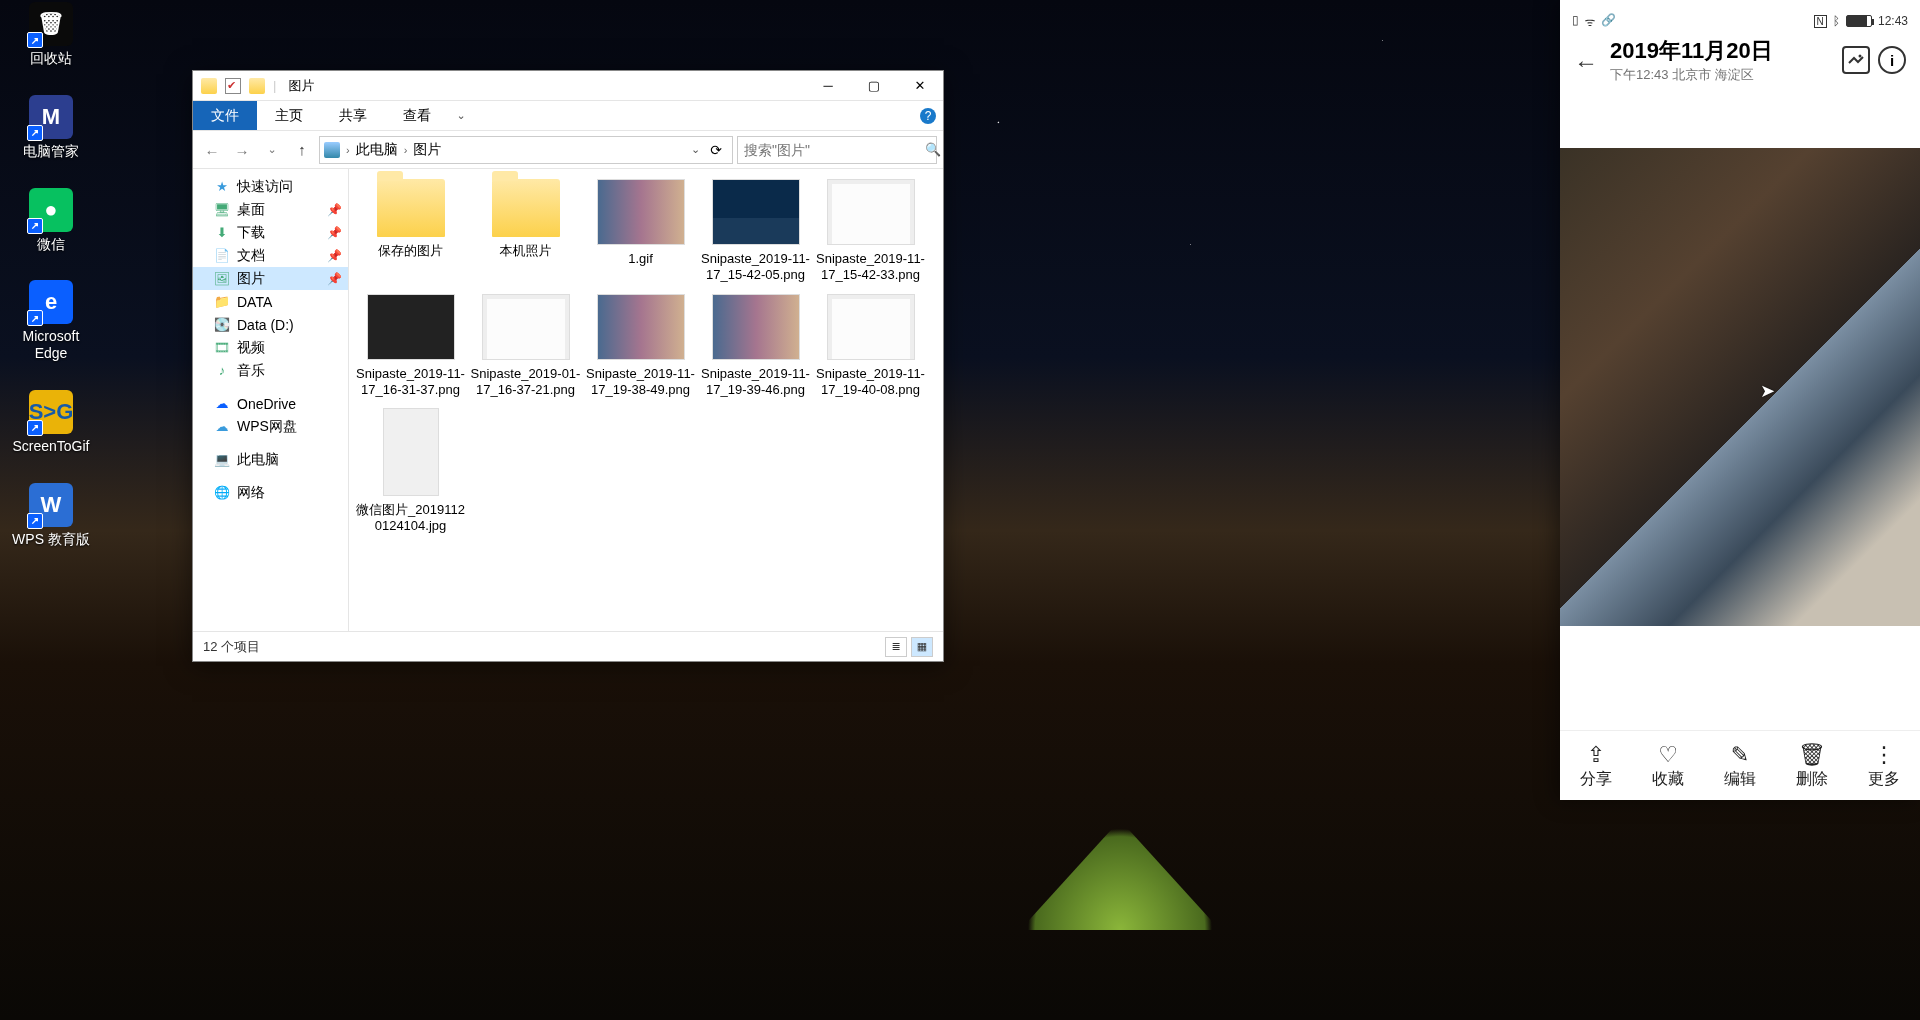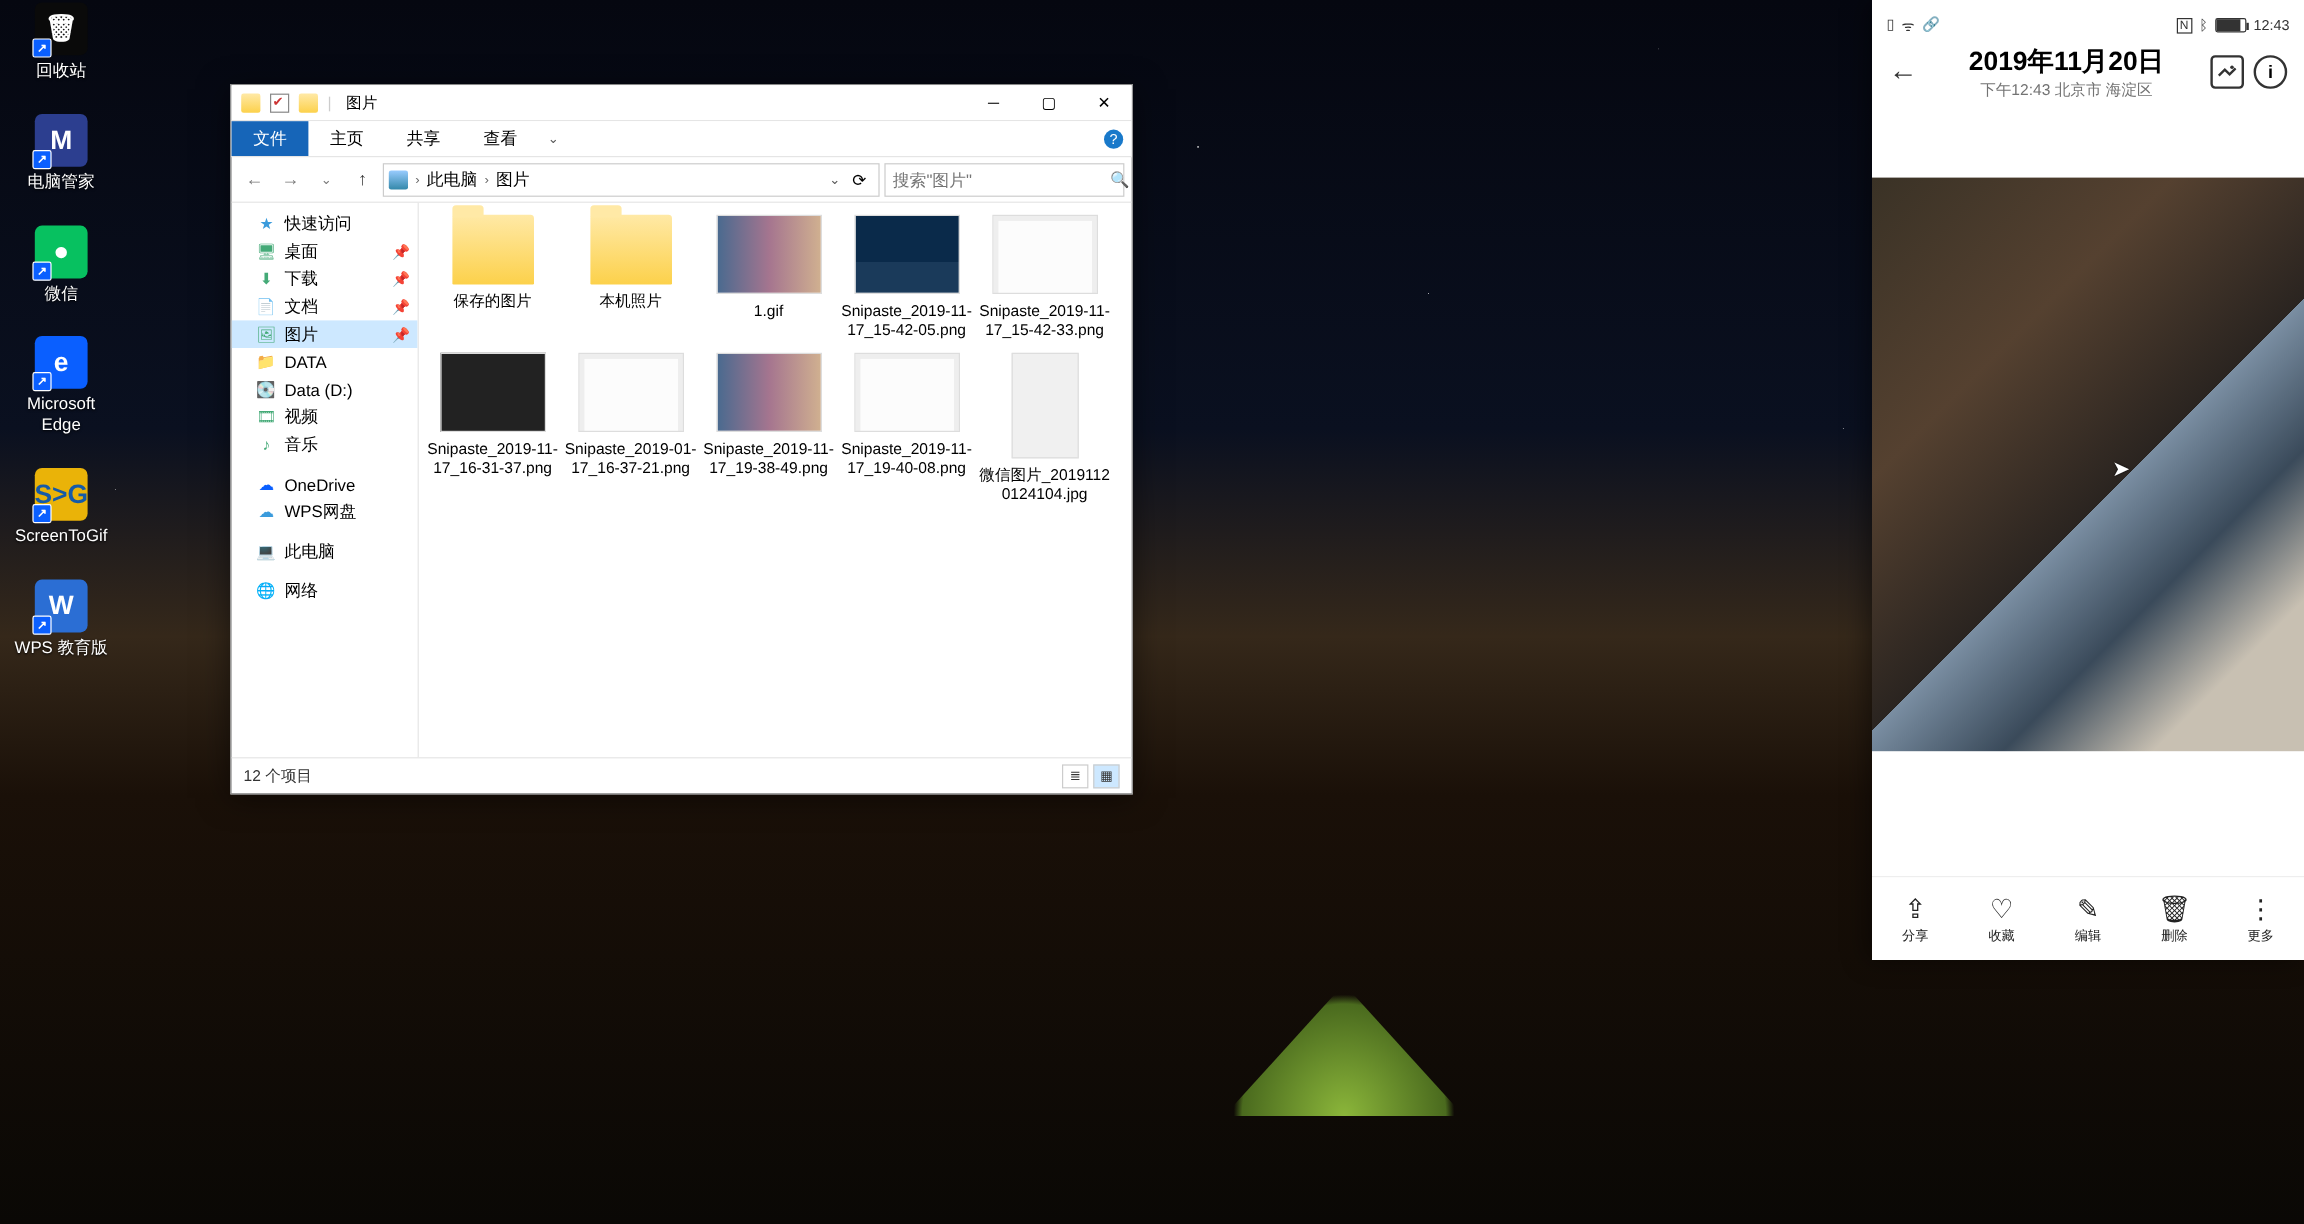--- a/index.html
+++ b/index.html
@@ -95,36 +95,36 @@
 .phone { position:absolute; right:0; top:0; width:360px; height:800px; background:#fff; box-shadow:-4px 0 20px rgba(0,0,0,.45);}
 .ph-status { height:22px; display:flex; align-items:center; padding:0 12px; font-size:12px; color:#333; margin-top:10px;}
 .ph-status .left-ic { display:flex; gap:6px;}
 .ph-status .right-ic { margin-left:auto; display:flex; gap:6px; align-items:center;}
 .ph-status .batt { width:26px; height:12px; border:1px solid #333; border-radius:2px; position:relative;}
 .ph-status .batt::after{content:"";position:absolute;right:-3px;top:3px;width:2px;height:6px;background:#333;}
 .ph-status .batt i{display:block;height:100%;width:85%;background:#333;}
 
 .ph-header { height:56px; display:flex; align-items:center; padding:0 14px;}
 .ph-back { font-size:24px; color:#333; cursor:pointer; width:28px;}
-.ph-htxt { margin-left:8px; flex:1;text-align:center;}
+.ph-htxt { margin-left:8px; flex:1;}
 .ph-htxt .t1 { font-size:22px; font-weight:600;}
 .ph-htxt .t2 { font-size:13px; color:#737373;}
 .ph-hicon { width:28px; height:28px; margin-left:8px; display:flex; align-items:center; justify-content:center; font-size:20px; cursor:pointer;}
 .ph-hicon.sq { border:2px solid #333; border-radius:4px;}
 .ph-hicon.inf { border:2px solid #333; border-radius:50%; font-size:15px; font-weight:bold;}
 
 .ph-photo { height:478px; margin:60px 0; background:
   linear-gradient(135deg,#3a3226 0%,#554130 30%,#2a2420 55%,#7a8ea2 55%,#3a4a5a 70%,#c8c0b2 85%);
   position:relative;}
 .ph-photo .cursor { position:absolute; left:200px; top:232px; font-size:18px; color:#fff; text-shadow:0 0 2px #000;}
 
 .ph-toolbar { position:absolute; bottom:0; left:0; right:0; height:70px; border-top:1px solid #eee; display:flex;}
 .ph-tb { flex:1; display:flex; flex-direction:column; align-items:center; justify-content:center; cursor:pointer;}
 .ph-tb .ic { font-size:22px; height:28px; display:flex; align-items:center; color:#222;}
-.ph-tb .lb { font-size:11px; color:#222;}
+.ph-tb .lb { font-size:16px; color:#222;}
 </style>
 </head>
 <body>
 
 <div class="desktop"></div>
 
 <div class="desktop-icons" id="di-col">
     <div class="di">
       <div class="ico shortcut" style="background:#0a0a0a;color:#fff">🗑</div>
     <div class="lbl">回收站</div>
@@ -289,20 +289,24 @@
         </div>
         <div class="fitem">
           <div class="thumb img doc"></div>
     <div class="name">Snipaste_2019-01-17_16-37-21.png</div>
         </div>
         <div class="fitem">
           <div class="thumb img anim"></div>
     <div class="name">Snipaste_2019-11-17_19-38-49.png</div>
         </div>
         <div class="fitem">
+          <div class="thumb img anim"></div>
+    <div class="name">Snipaste_2019-11-17_19-39-46.png</div>
+        </div>
+        <div class="fitem">
           <div class="thumb img doc"></div>
     <div class="name">Snipaste_2019-11-17_19-40-08.png</div>
         </div>
         <div class="fitem">
           <div class="thumb img tall"></div>
     <div class="name">微信图片_201911201241​04.jpg</div>
         </div>
       </div>
   </div>
 

